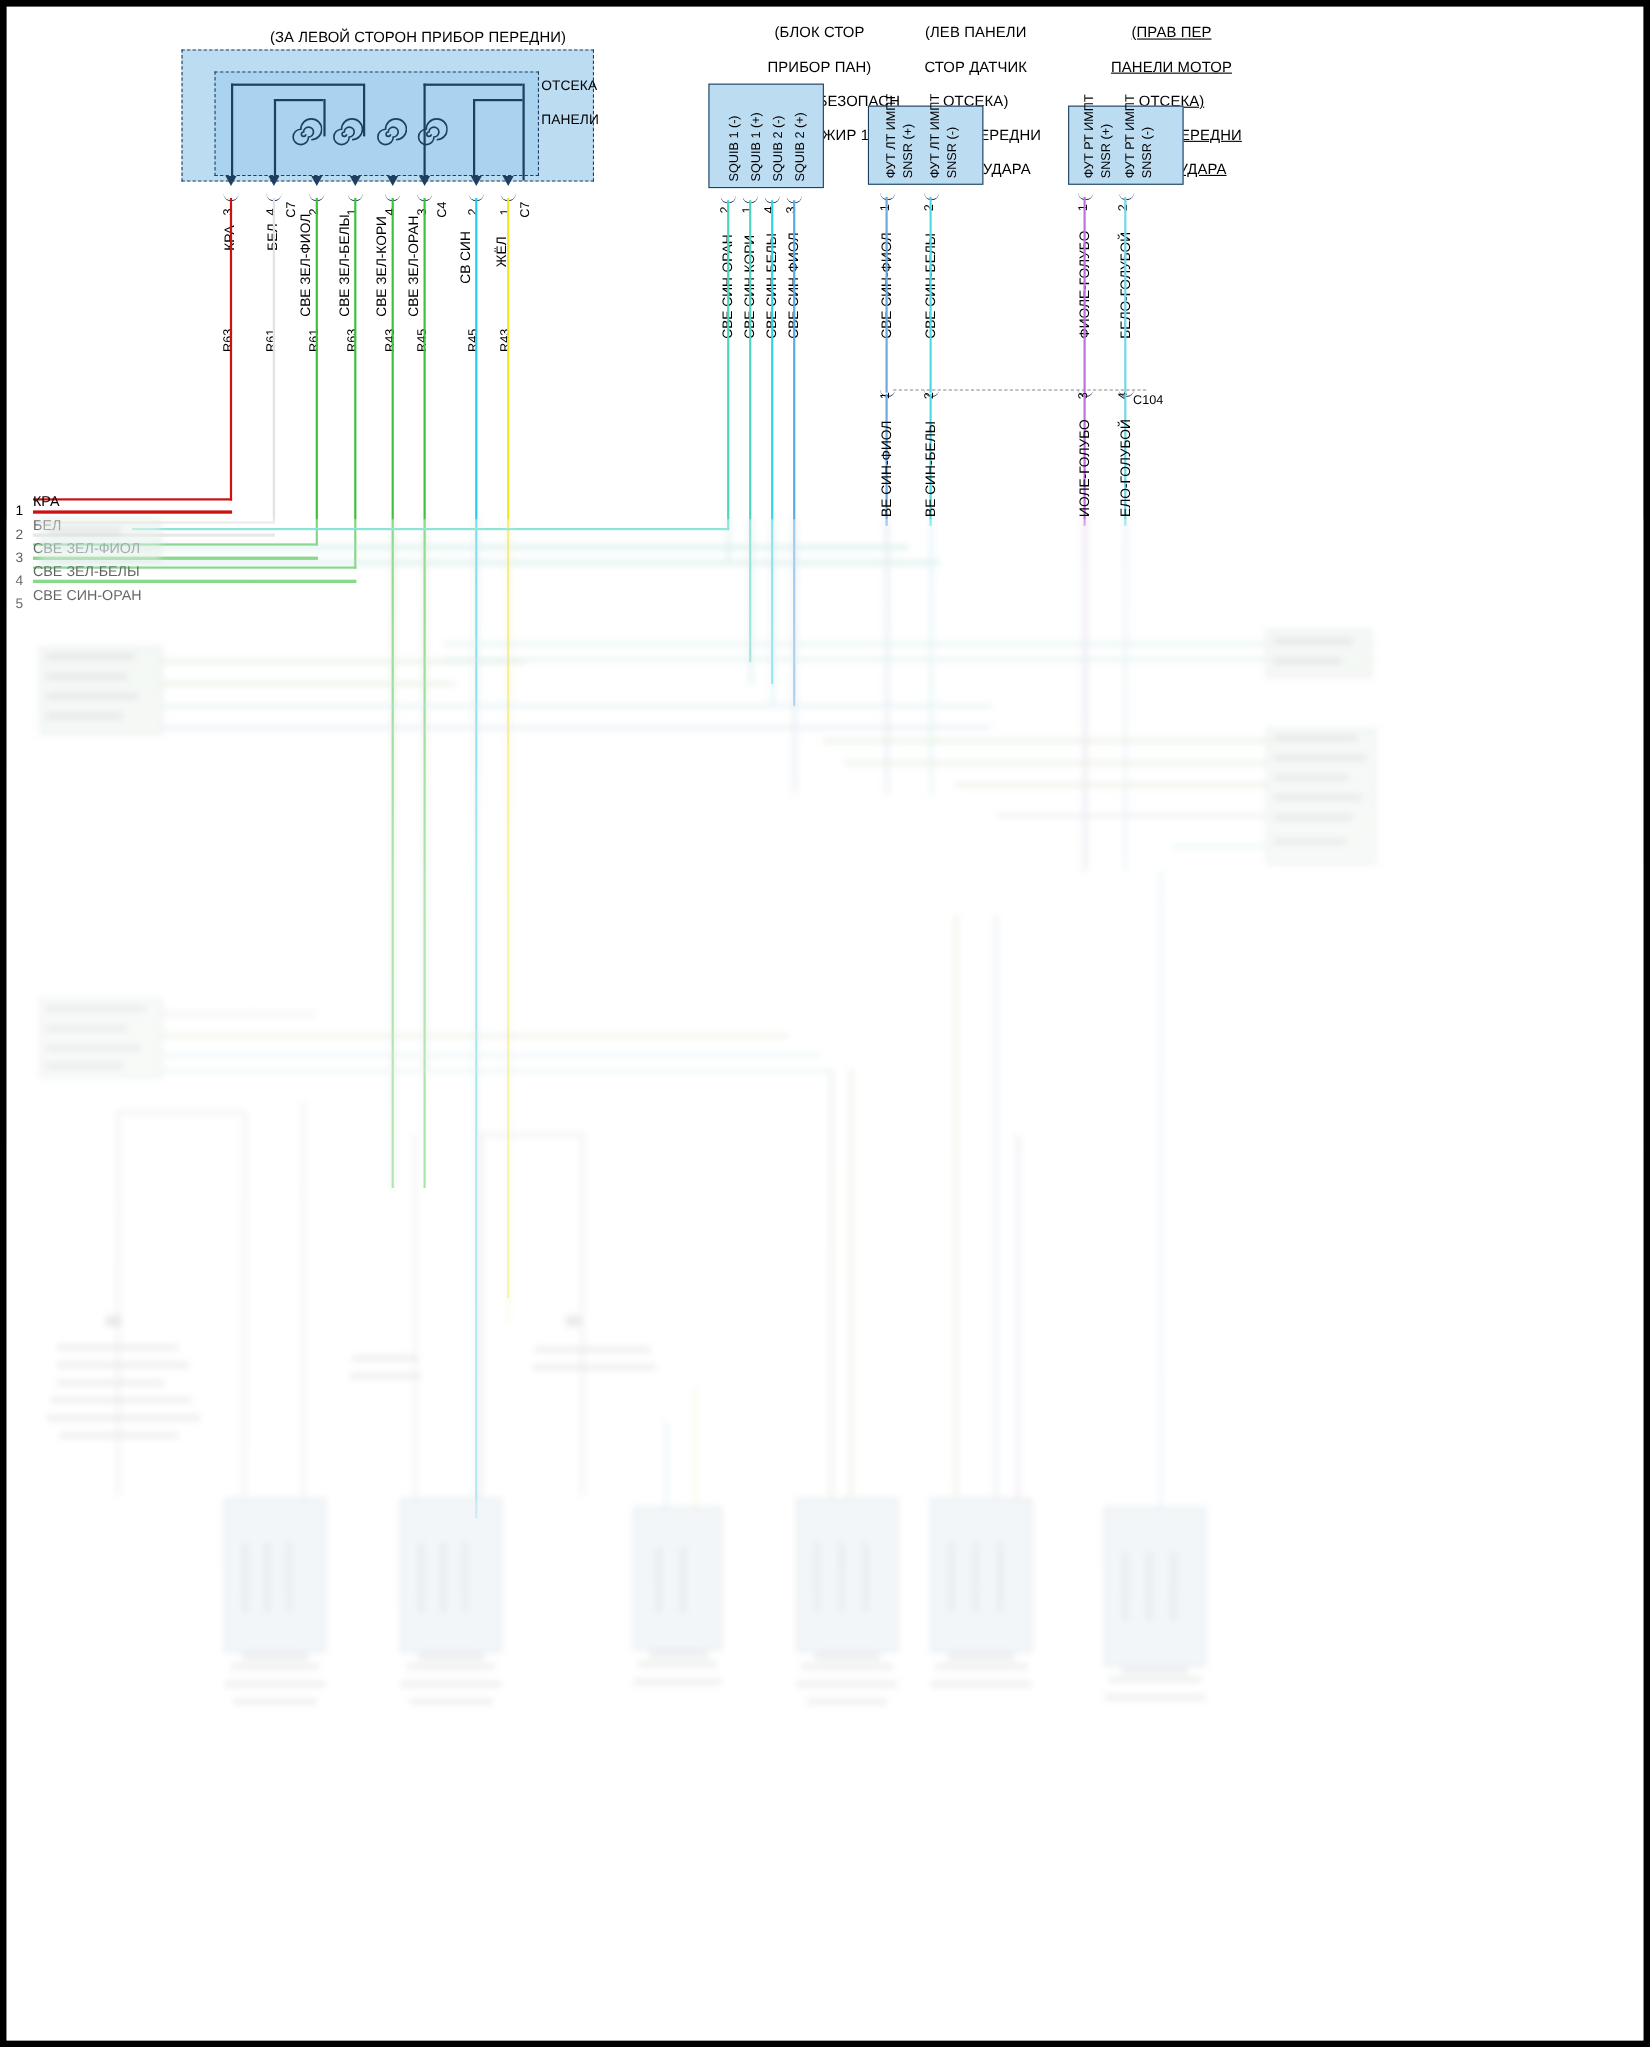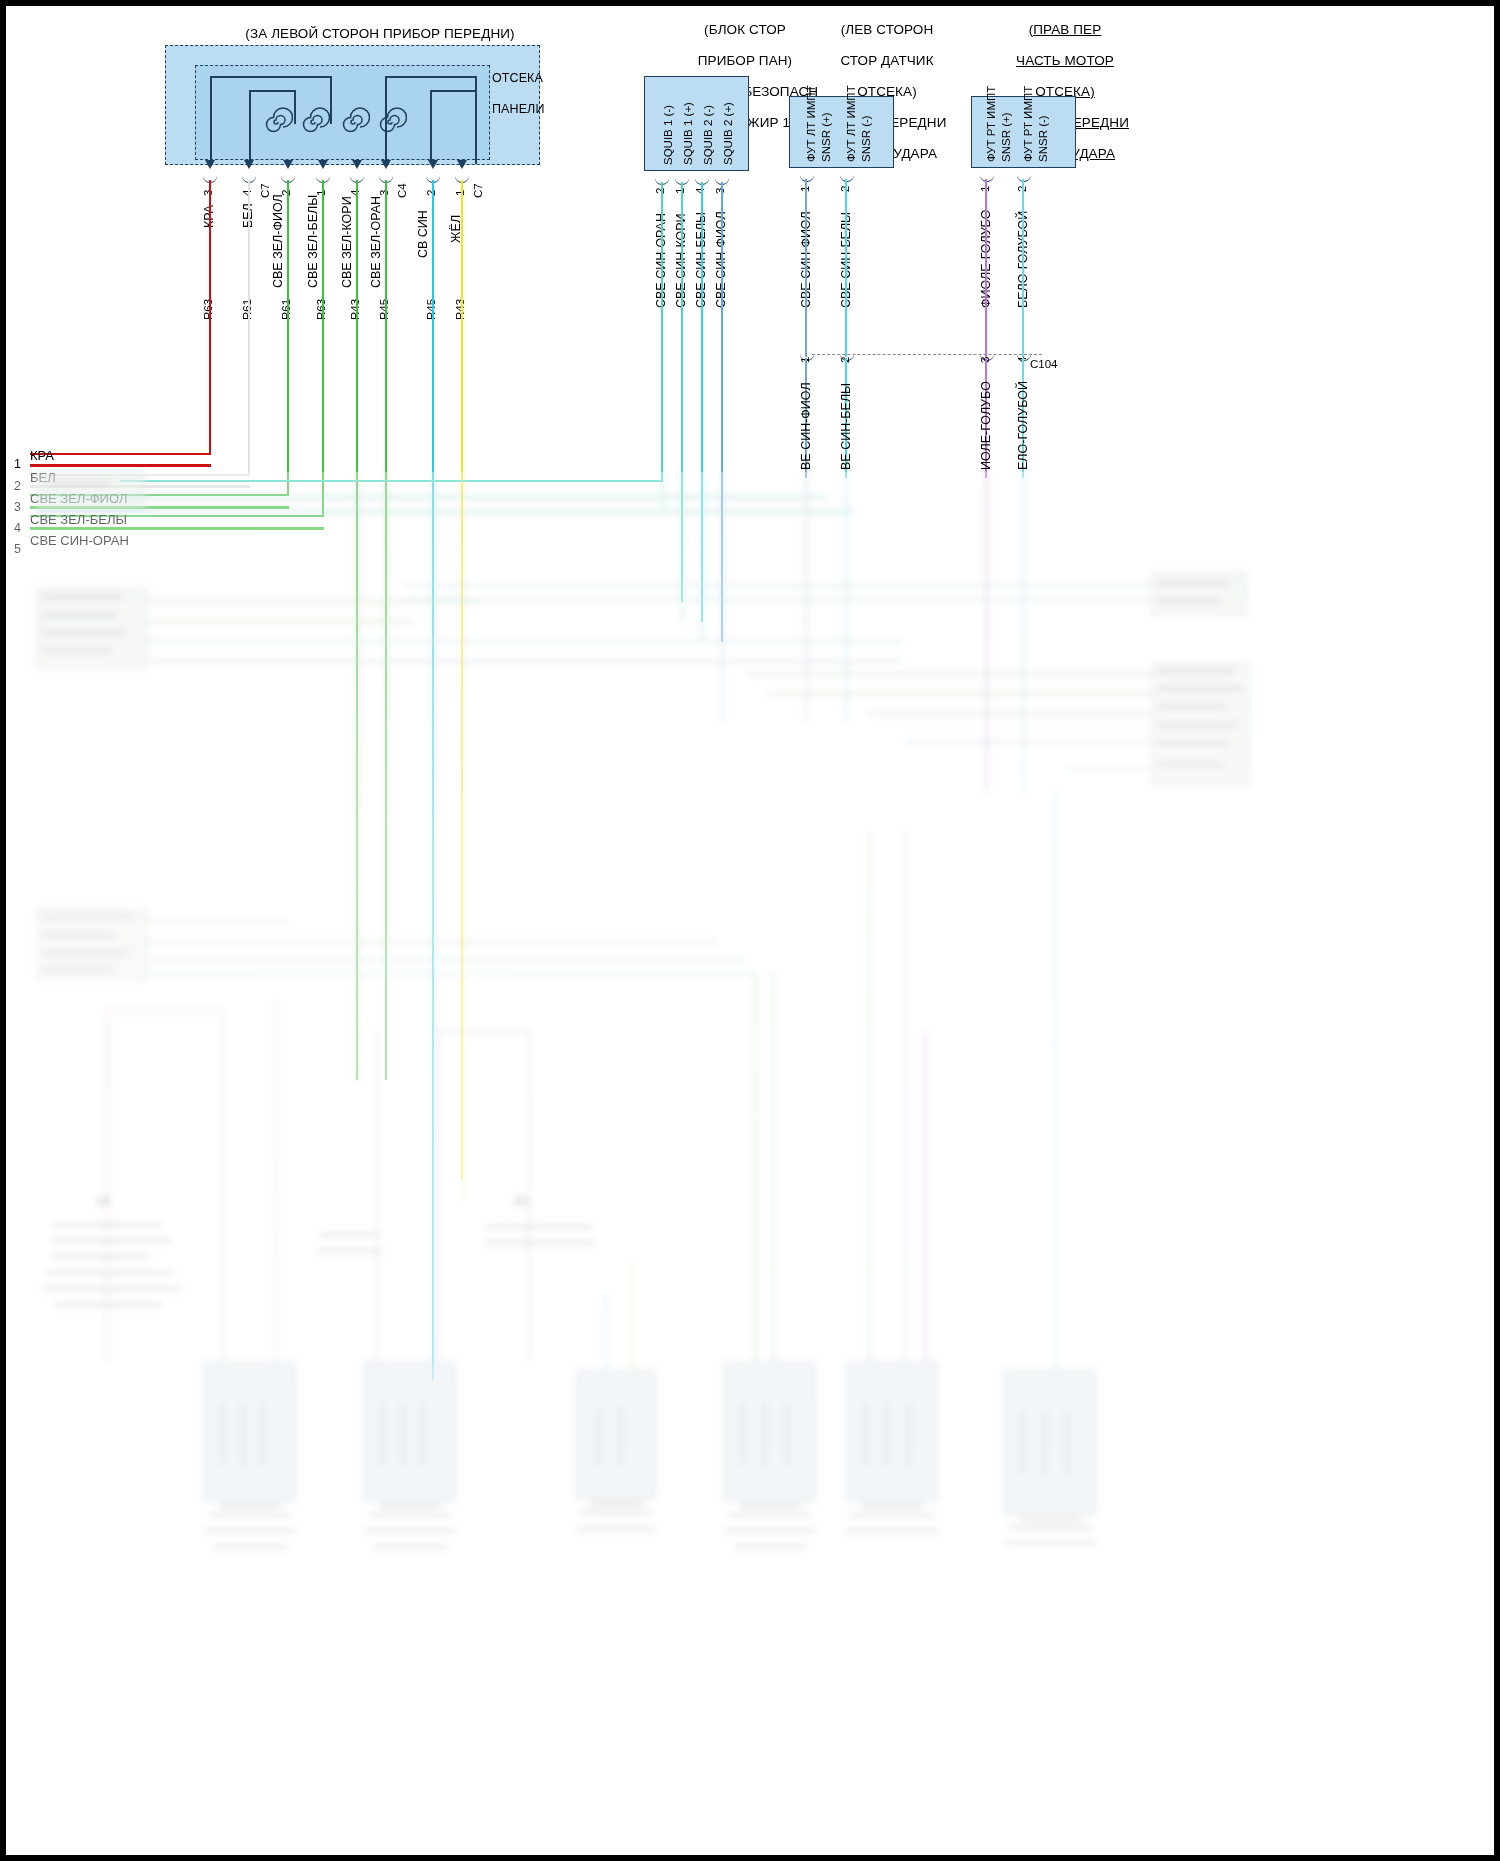--- a/index.html
+++ b/index.html
@@ -94,30 +94,30 @@
   </div>
 
   <div class="ttl" style="left:620px;top:6px;width:250px;">
     <div>(БЛОК СТОР</div>
     <div>ПРИБОР ПАН)</div>
     <div>ПОДУШКА БЕЗОПАСН</div>
     <div>ПАССАЖИР 1</div>
   </div>
 
   <div class="ttl" style="left:762px;top:6px;width:250px;">
-    <div>(ЛЕВ СТОРОН</div>
+    <div>(ЛЕВ ПАНЕЛИ</div>
     <div>СТОР ДАТЧИК</div>
     <div>ОТСЕКА)</div>
     <div>ЛЕВЫЙ ПЕРЕДНИ</div>
     <div>ДАТЧИК УДАРА</div>
   </div>
 
   <div class="ttl" style="left:940px;top:6px;width:250px;text-decoration:underline;">
     <div>(ПРАВ ПЕР</div>
-    <div>ЧАСТЬ МОТОР</div>
+    <div>ПАНЕЛИ МОТОР</div>
     <div>ОТСЕКА)</div>
     <div>ПРАВЫЙ ПЕРЕДНИ</div>
     <div>ДАТЧИК УДАРА</div>
   </div>
 
   <div class="dash" style="left:165px;top:45px;width:375px;height:120px;"></div>
   <div class="dash inner" style="left:195px;top:65px;width:295px;height:95px;"></div>
 
   <div class="stem" style="left:210px;top:76px;height:88px;"></div>
   <div class="hstem" style="left:210px;top:76px;width:120px;"></div>

